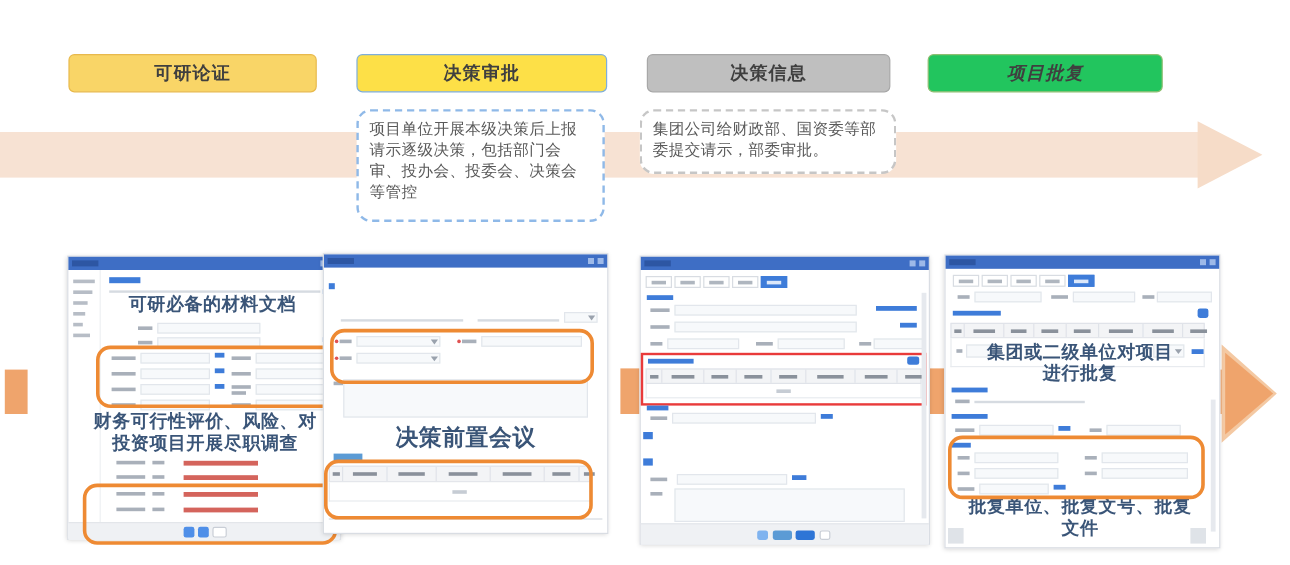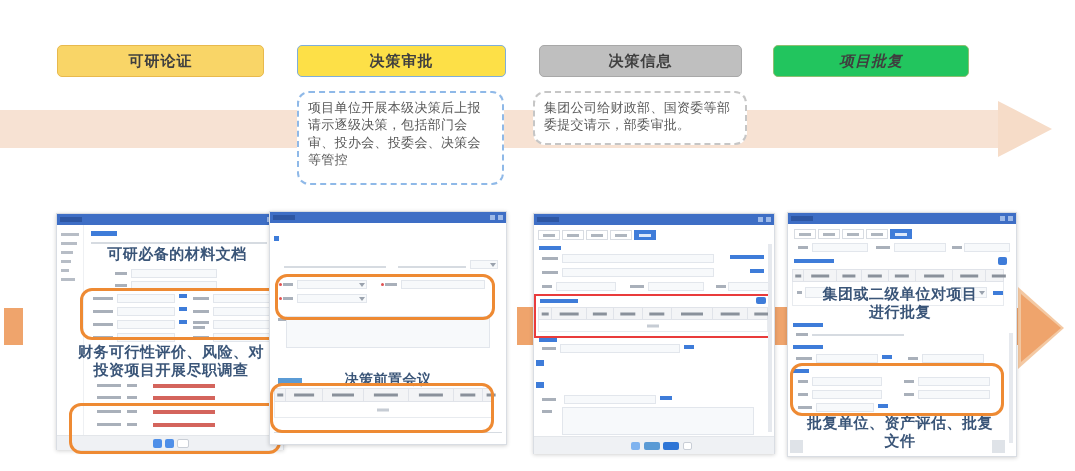--- a/index.html
+++ b/index.html
@@ -172,21 +172,21 @@
       <div class="th" style="width:36px;"></div>
       <div class="th" style="width:40px;"></div>
       <div class="th" style="width:44px;"></div>
       <div class="th" style="width:44px;"></div>
       <div class="th" style="width:28px;"></div>
       <div class="th" style="width:16px;border-right:none;"></div>
     </div>
     <div class="tbody" style="left:4px;top:190px;width:218px;height:16px;"></div>
     <div class="line" style="left:4px;top:220px;width:228px;height:1px;"></div>
 
-    <div class="note" style="left:43px;top:143px;width:150px;font-size:14px;margin-top:16px;">决策前置会议</div>
+    <div class="note" style="left:43px;top:143px;width:150px;font-size:19px;">决策前置会议</div>
     <div class="hl" style="left:5px;top:62px;width:214px;height:40px;"></div>
     <div class="hl" style="left:0px;top:171px;width:218px;height:44px;"></div>
   </div>
 
   <div class="win" style="left:533px;top:213px;width:240px;height:239px;">
     <div class="tbar">
       <div class="tbar-txt"></div>
       <div class="wctl" style="right:11px;"></div>
       <div class="wctl" style="right:3px;"></div>
     </div>
@@ -302,17 +302,17 @@
     <div class="fl" style="left:116px;top:180px;width:10px;"></div>
     <div class="fi" style="left:130px;top:177px;width:72px;"></div>
     <div class="fl" style="left:10px;top:193px;width:14px;"></div>
     <div class="fi" style="left:28px;top:190px;width:58px;"></div>
     <div class="lnk" style="left:90px;top:191px;width:10px;"></div>
     <div class="sbar" style="left:221px;top:120px;width:4px;height:110px;"></div>
     <div class="sbar" style="left:2px;top:227px;width:13px;height:13px;background:#DFE3E8;"></div>
     <div class="sbar" style="left:204px;top:227px;width:13px;height:13px;background:#DFE3E8;"></div>
 
     <div class="note" style="left:32px;top:72px;width:160px;font-size:15px;">集团或二级单位对项目进行批复</div>
-    <div class="note" style="left:12px;top:201px;width:200px;font-size:15px;">批复单位、资产评估、批复文件</div>
+    <div class="note" style="left:12px;top:201px;width:200px;font-size:15px;">批复单位、批复文号、批复文件</div>
     <div class="hl" style="left:2px;top:150px;width:208px;height:47px;"></div>
   </div>
 
 </div>
 
 </body></html>

